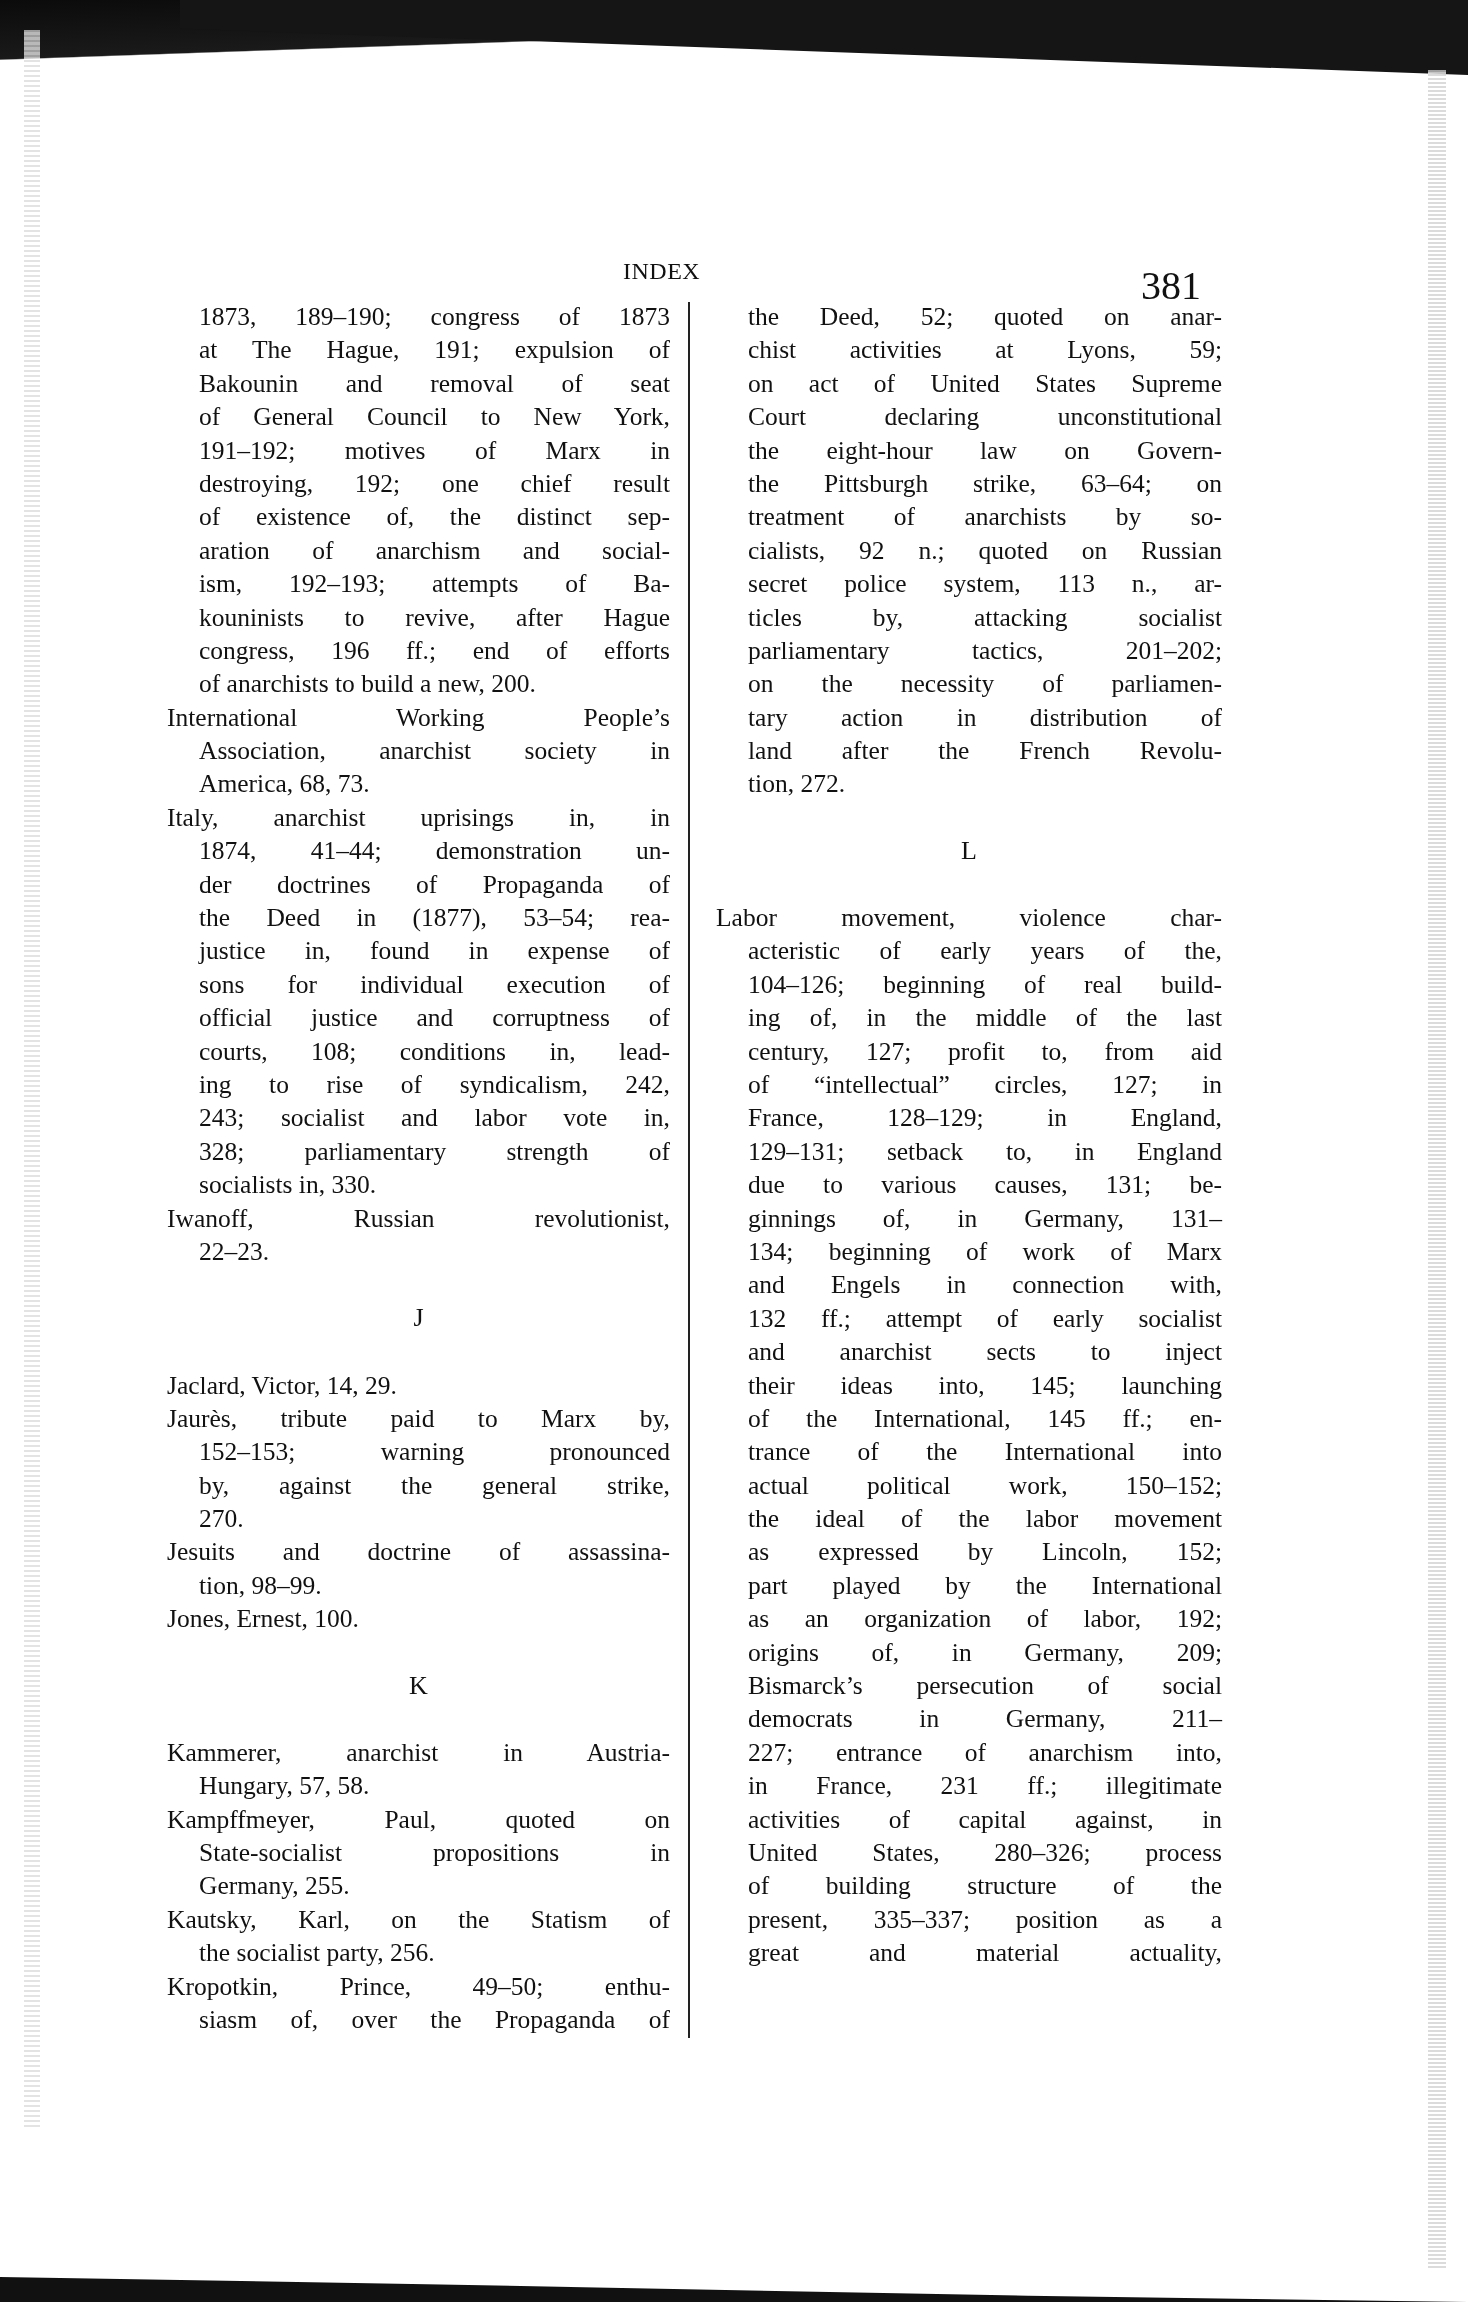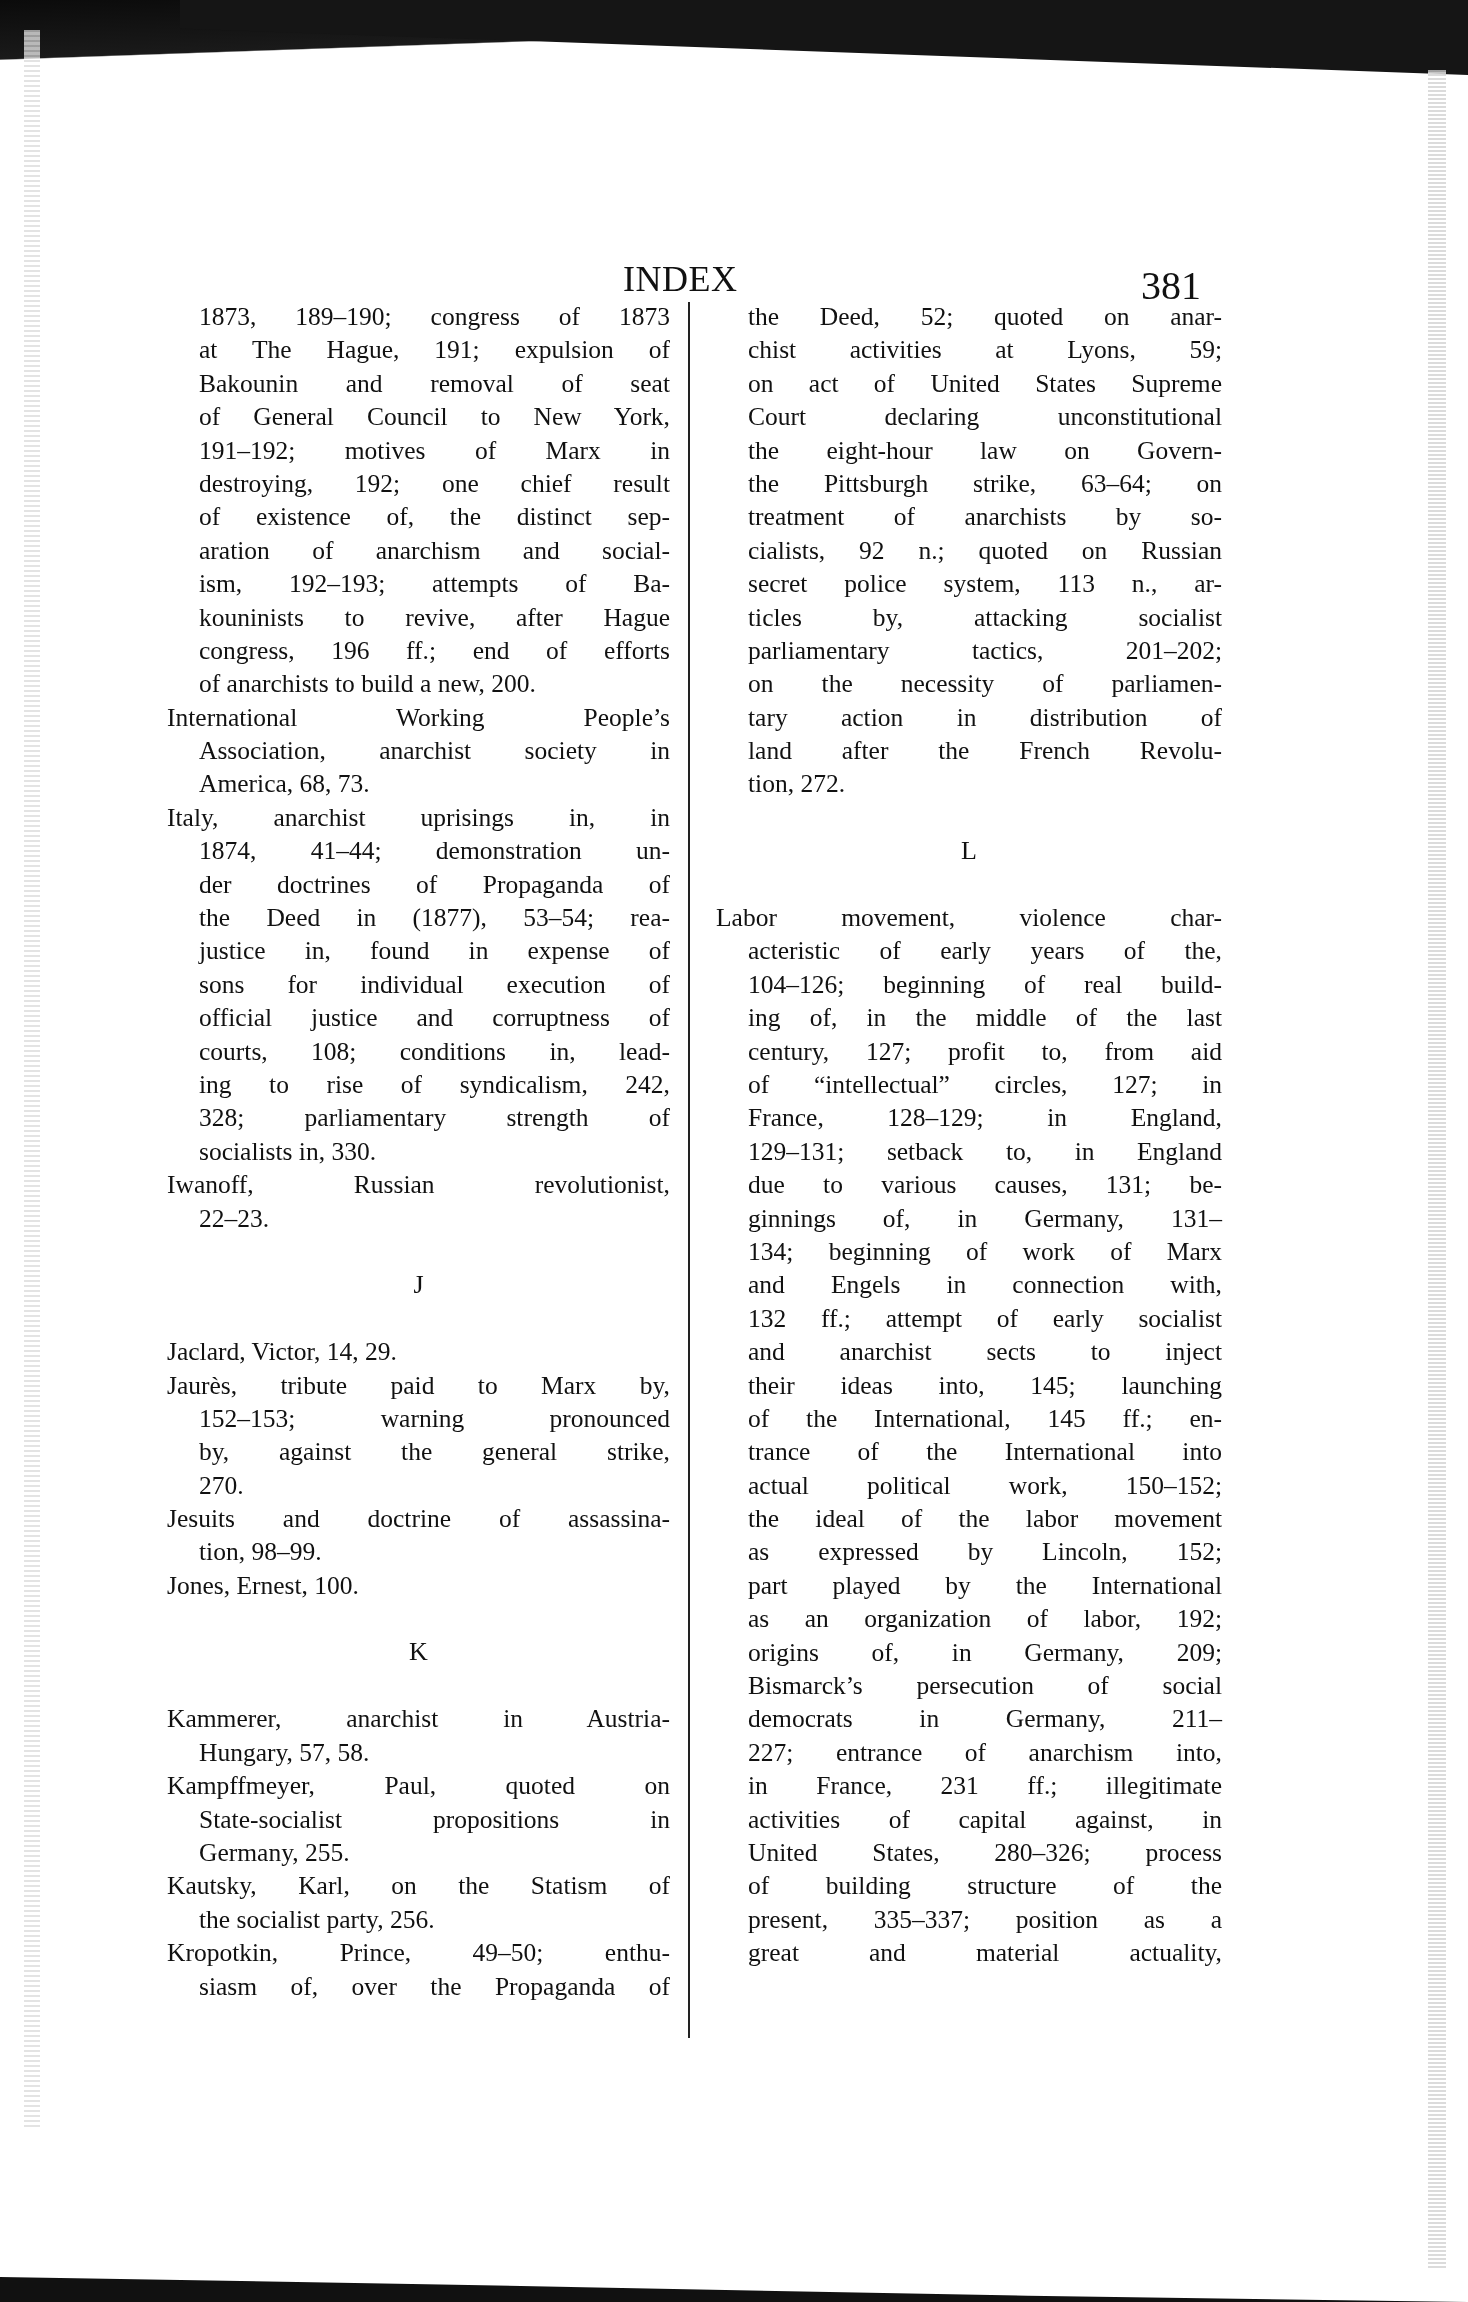--- a/index.html
+++ b/index.html
@@ -29,21 +29,21 @@
     opacity: 0.75;
   }
   .scan-bottom {
     position: absolute; left: 0; top: 2277px; width: 1468px; height: 25px;
     background: #111;
     clip-path: polygon(0 0, 30% 30%, 70% 75%, 100% 100%, 0 100%);
   }
 
   .running-head {
     position: absolute; left: 623px; top: 258px;
-    font-size: 36px; letter-spacing: 0.5px; font-weight: normal;
+    font-size: 24px; letter-spacing: 0.5px; font-weight: normal;
   }
   .page-number {
     position: absolute; left: 1141px; top: 262px;
     font-size: 40px;
     font-family: Liberation Serif, serif;
   }
 
   .column {
     position: absolute; top: 300px; width: 500px;
     font-size: 25.5px; line-height: 33.4px;
@@ -107,20 +107,21 @@
     <div class="entry">
       <span class="line main">Italy, anarchist uprisings in, in</span>
       <span class="line indent">1874, 41–44; demonstration un-</span>
       <span class="line indent">der doctrines of Propaganda of</span>
       <span class="line indent">the Deed in (1877), 53–54; rea-</span>
       <span class="line indent">justice in, found in expense of</span>
       <span class="line indent">sons for individual execution of</span>
       <span class="line indent">official justice and corruptness of</span>
       <span class="line indent">courts, 108; conditions in, lead-</span>
       <span class="line indent">ing to rise of syndicalism, 242,</span>
+      <span class="line indent">243; socialist and labor vote in,</span>
       <span class="line indent">328; parliamentary strength of</span>
       <span class="line indent last">socialists in, 330.</span>
     </div>
     <div class="entry">
       <span class="line main">Iwanoff, Russian revolutionist,</span>
       <span class="line indent last">22–23.</span>
     </div>
     <div class="letter-heading">J</div>
     <div class="entry">
       <span class="line main last">Jaclard, Victor, 14, 29.</span>

